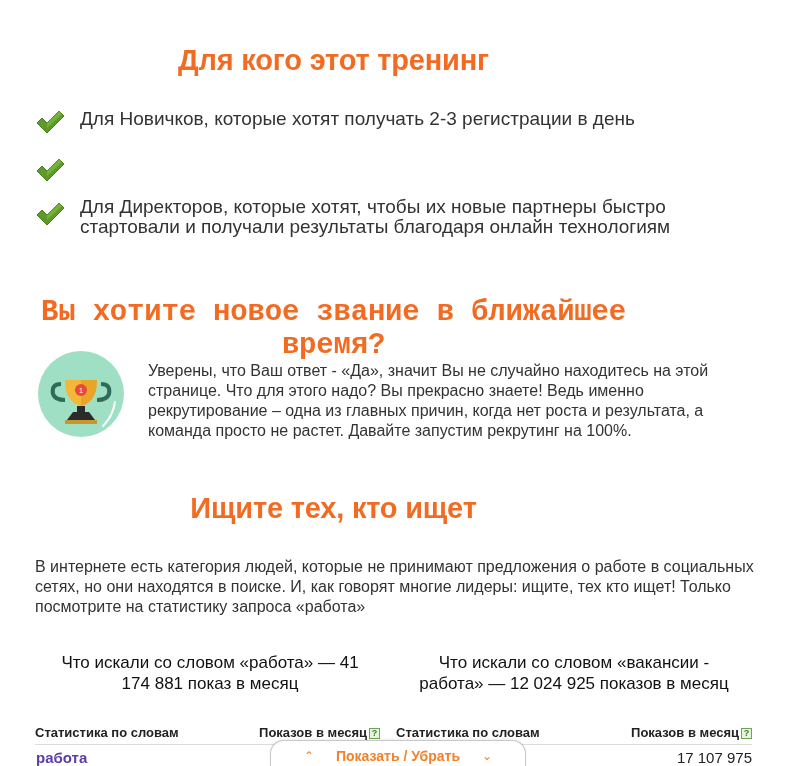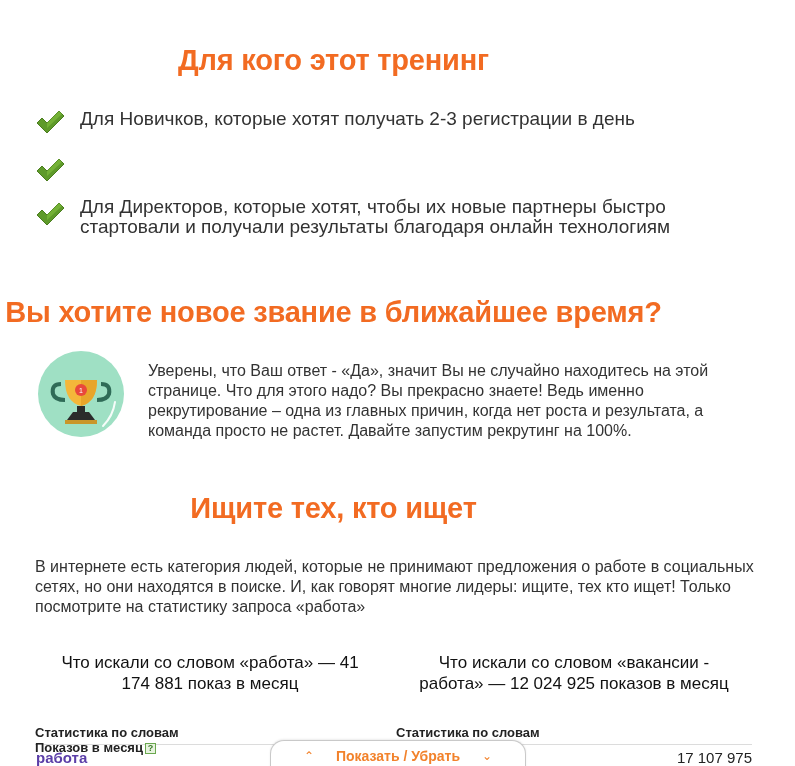--- a/index.html
+++ b/index.html
@@ -26,21 +26,21 @@
       font-size: 16px; line-height: 20px; color: #333333;
     }
 
     .stat-head {
       position: absolute; top: 652px; text-align: center;
       font-size: 17px; line-height: 21px; color: #111111;
     }
 
     .table-head {
       position: absolute; top: 725px; height: 20px; display: flex; justify-content: space-between;
-      font-size: 13px; font-weight: bold; color: #222222; border-bottom: 1px solid #dcdcdc; flex-direction: column;
+      font-size: 13px; font-weight: bold; color: #222222; border-bottom: 1px solid #dcdcdc;
     }
     .help-icon {
       display: inline-block; width: 11px; height: 11px; border: 1px solid #6aa84f; background: #e7f3df;
       color: #3c7a2a; font-size: 9px; line-height: 9px; text-align: center; vertical-align: middle; margin-left: 2px;
     }
     .row { position: absolute; top: 749px; font-size: 15px; }
     .row-kw { color: #5b3ea8; }
     .row-num { color: #222222; margin-left: 13px; }
 
     .toggle-tab {
@@ -73,21 +73,21 @@
 </div>
 
 <div class="check-item" style="top:189px;margin-top:8px;">
   <svg class="check-icon" style="margin-top:4px;" viewBox="0 0 30 26">
     <path d="M2 14 L7 9 L12 14 L24 2 L29 7 L12 24 Z" fill="#5e9a2a" stroke="#4a7d1e" stroke-width="1"></path>
     <path d="M12 14 L24 2 L27 5 L12 19 Z" fill="#84c23f" opacity="0.6"></path>
   </svg>
   <span class="check-text">Для Директоров, которые хотят, чтобы их новые партнеры быстро стартовали и получали результаты благодаря онлайн технологиям</span>
 </div>
 
-<h2 class="section-title" style="top:296px;">Вы хотите новое звание в ближайшее время?</h2>
+<h2 class="section-title" style="top:296px;font-family:Liberation Mono, monospace;">Вы хотите новое звание в ближайшее время?</h2>
 
 <svg class="trophy" viewBox="0 0 88 88">
   <circle cx="44" cy="44" r="43" fill="#9fe0c4"></circle>
   <path d="M78 52 Q76 66 66 76" stroke="#ffffff" stroke-width="2" fill="none" stroke-linecap="round" opacity="0.9"></path>
   <path d="M24 34 Q14 34 16 44 Q18 50 28 50" stroke="#2f6b57" stroke-width="4" fill="none"></path>
   <path d="M64 34 Q74 34 72 44 Q70 50 60 50" stroke="#2f6b57" stroke-width="4" fill="none"></path>
   <path d="M28 30 L60 30 Q60 52 44 56 Q28 52 28 30 Z" fill="#f4b73a"></path>
   <path d="M44 30 L60 30 Q60 52 44 56 Z" fill="#e8a52a"></path>
   <circle cx="44" cy="40" r="6" fill="#e9483b"></circle>
   <text x="44" y="43" font-size="7" text-anchor="middle" fill="#ffffff" font-family="Liberation Sans, sans-serif">1</text>

